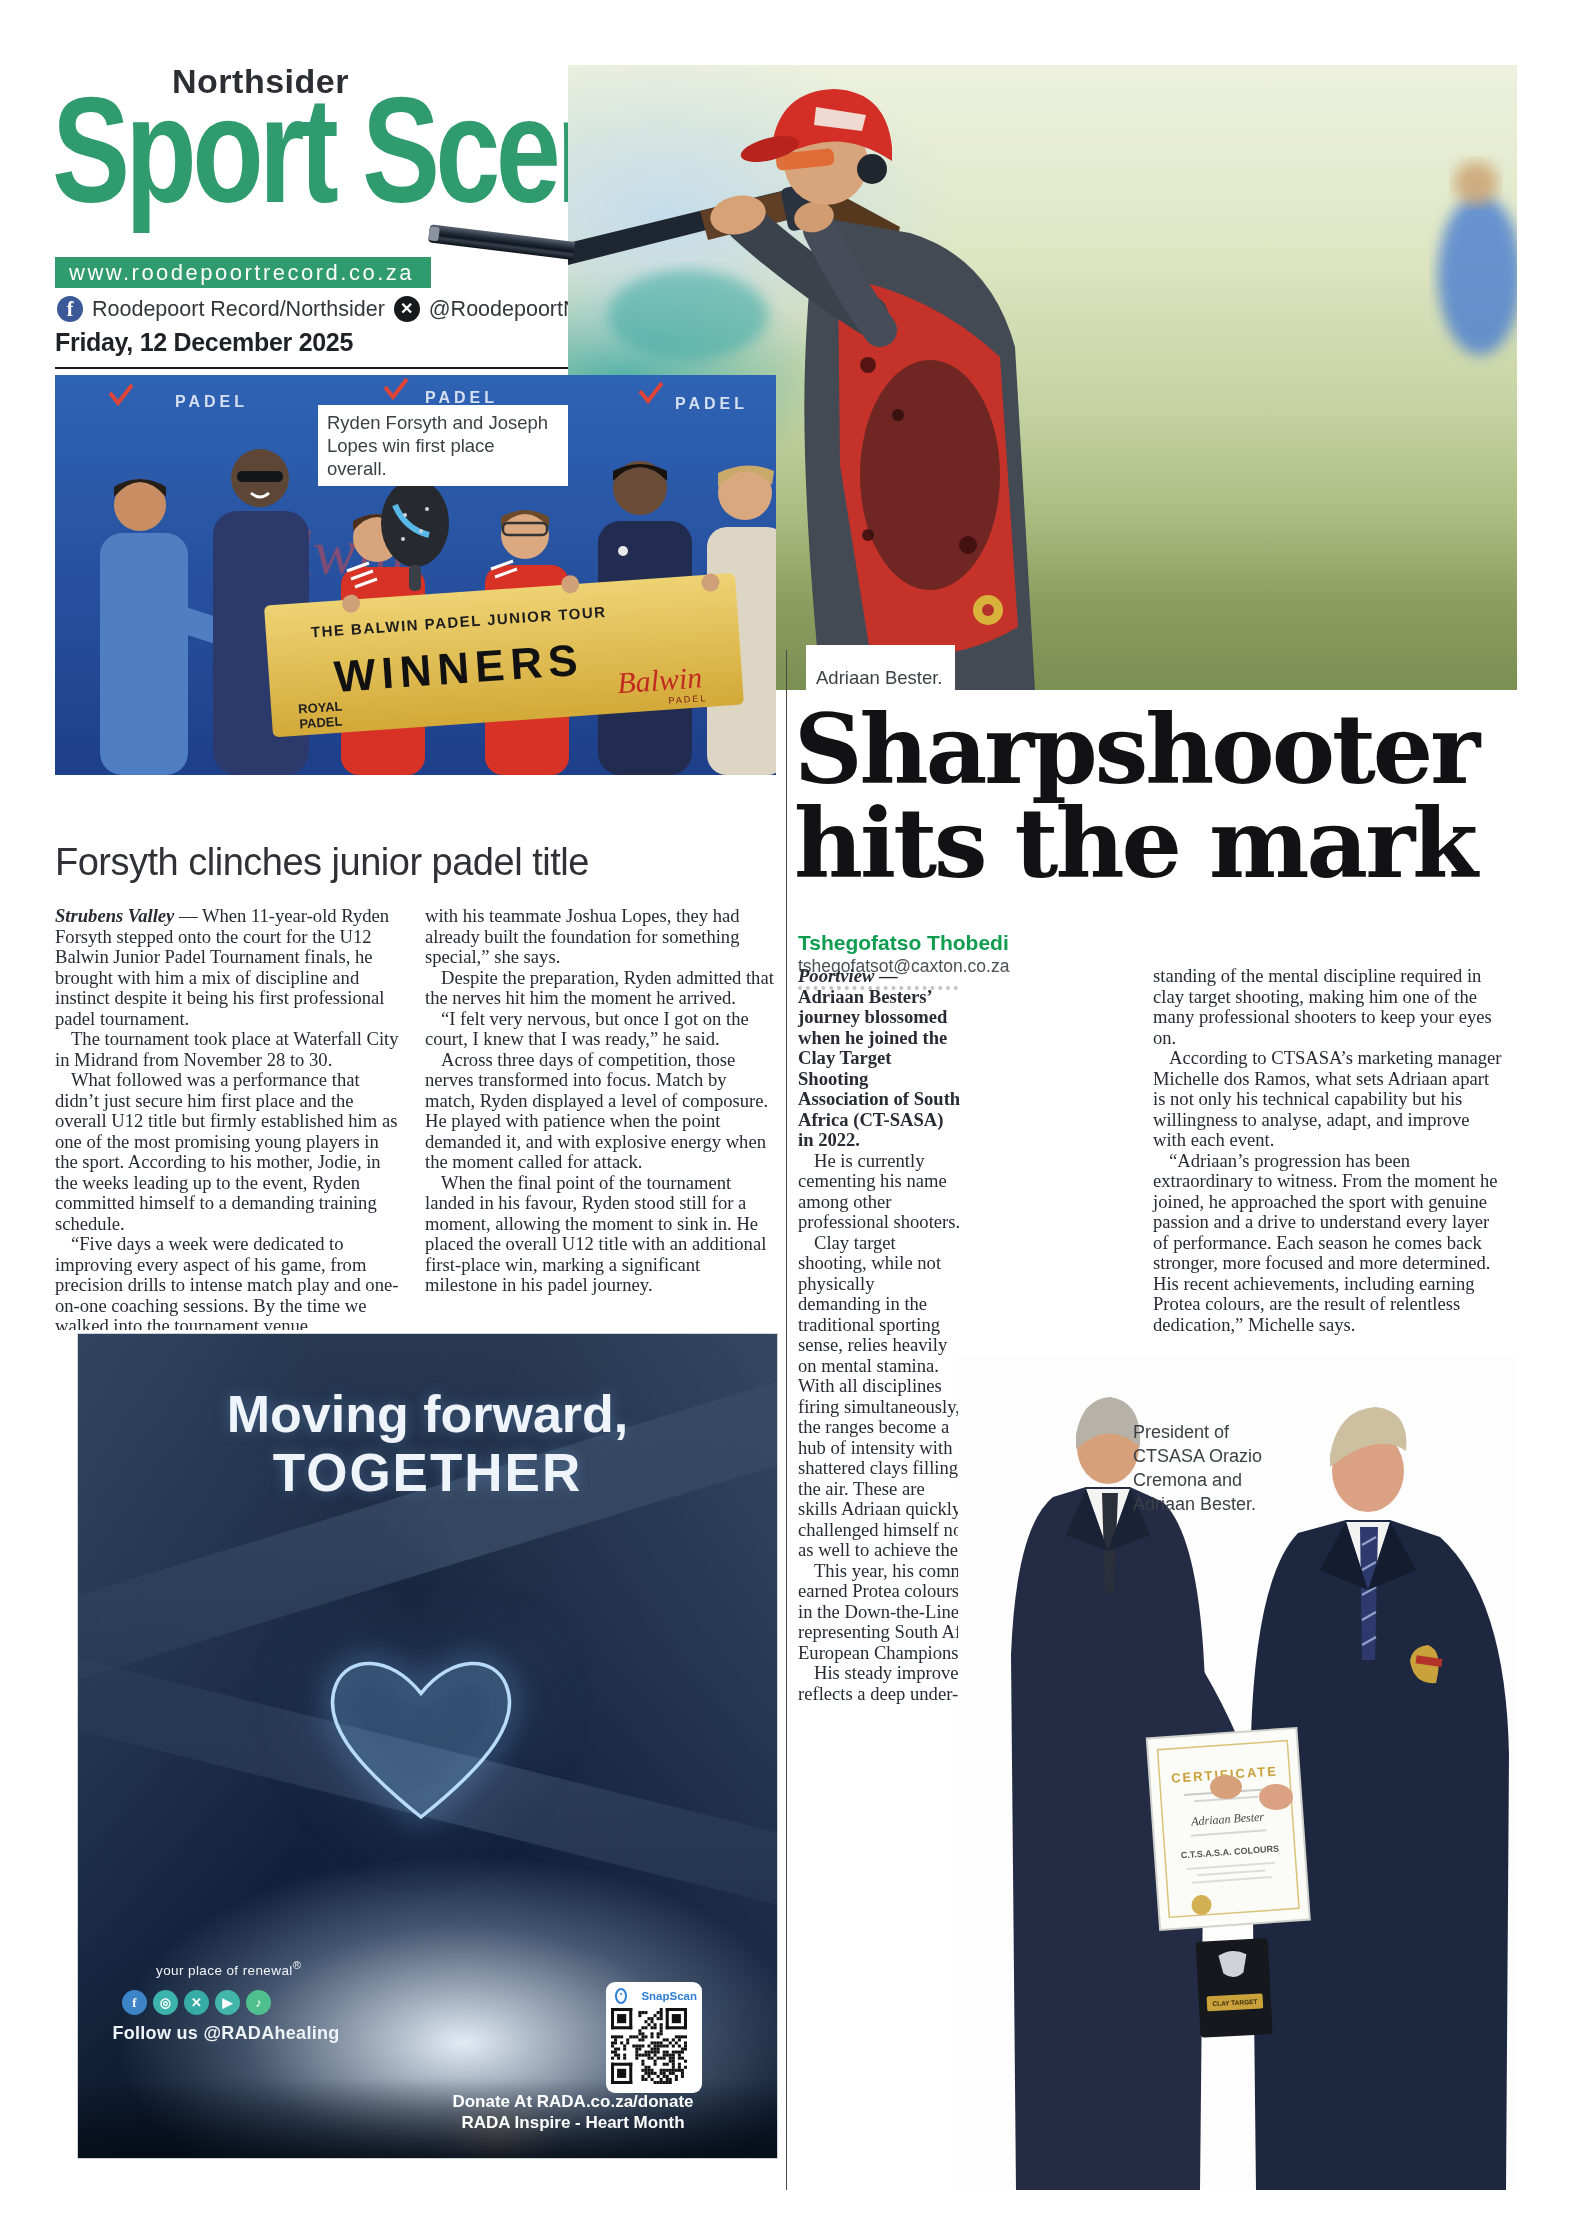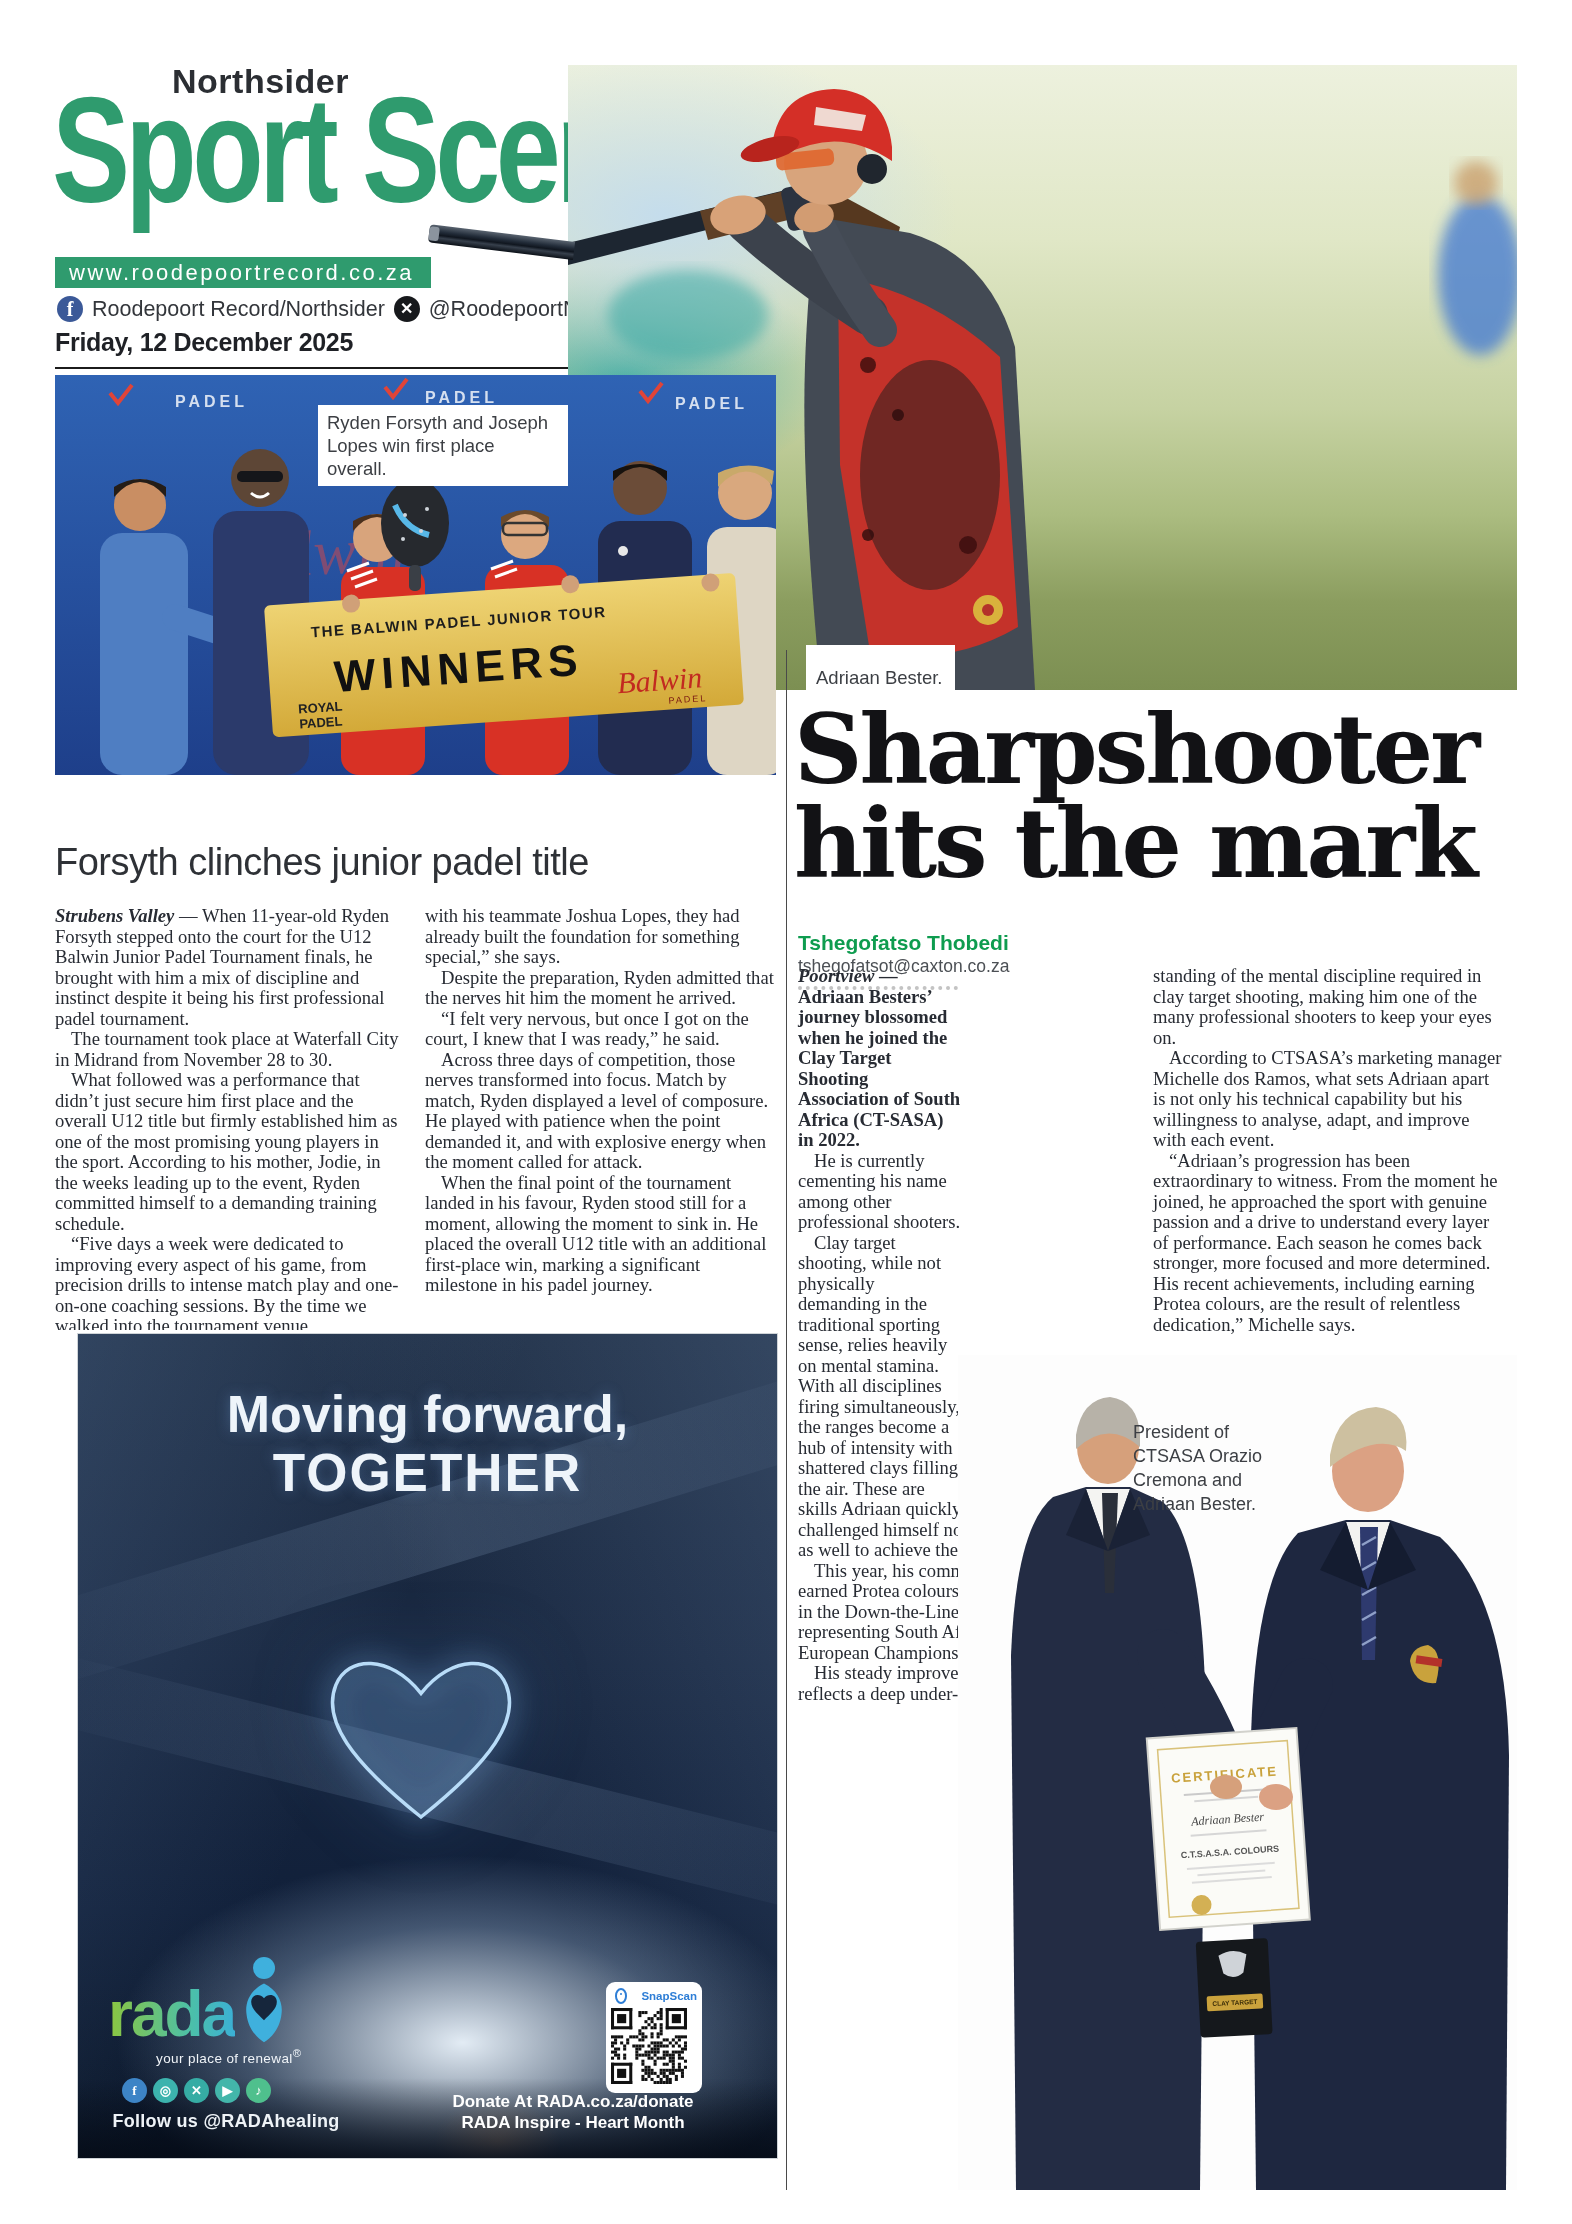--- a/index.html
+++ b/index.html
@@ -334,28 +334,20 @@
     <div class="ray ray2"></div>
     <svg class="heart" width="230" height="210" viewBox="0 0 190 180">
       <path d="M95,168 C35,120 10,85 22,55 C32,30 68,28 95,62 C122,28 158,30 168,55 C180,85 155,120 95,168 Z" fill="rgba(150,200,245,0.10)" stroke="#b8dcf8" stroke-width="3"></path>
     </svg>
     <div class="ad-horizon"></div>
     <div class="ad-headline">
       <div class="ad-h1">Moving forward,</div>
       <div class="ad-h2">TOGETHER</div>
     </div>
     <div class="rada">
-      <div class="rada-row">
-        <span class="rada-txt">rada</span>
-        <svg width="54" height="88" viewBox="0 0 58 96" style="margin-left:2px;">
-          <circle cx="29" cy="13" r="12" fill="#3fb0dd"></circle>
-          <path d="M29,30 C13,38 8,52 10,64 C12,80 22,90 29,94 C36,90 46,80 48,64 C50,52 45,38 29,30 Z" fill="#3fb0dd"></path>
-          <path d="M29,46 C24,40 15,42 15,50 C15,58 23,64 29,70 C35,64 43,58 43,50 C43,42 34,40 29,46 Z" fill="#16263c"></path>
-        </svg>
-      </div>
       <div class="rada-tag"><span>your place of renewal</span><sup>®</sup></div>
       <div class="soc-row">
         <span class="soc" style="background:#3d84c6;font-family:'Liberation Serif',serif;">f</span>
         <span class="soc" style="background:#3cb3ad;">◎</span>
         <span class="soc" style="background:#36aca4;">✕</span>
         <span class="soc" style="background:#43b6aa;">▶</span>
         <span class="soc" style="background:#4fc08d;">♪</span>
       </div>
       <div class="follow">Follow us @RADAhealing</div>
     </div>

